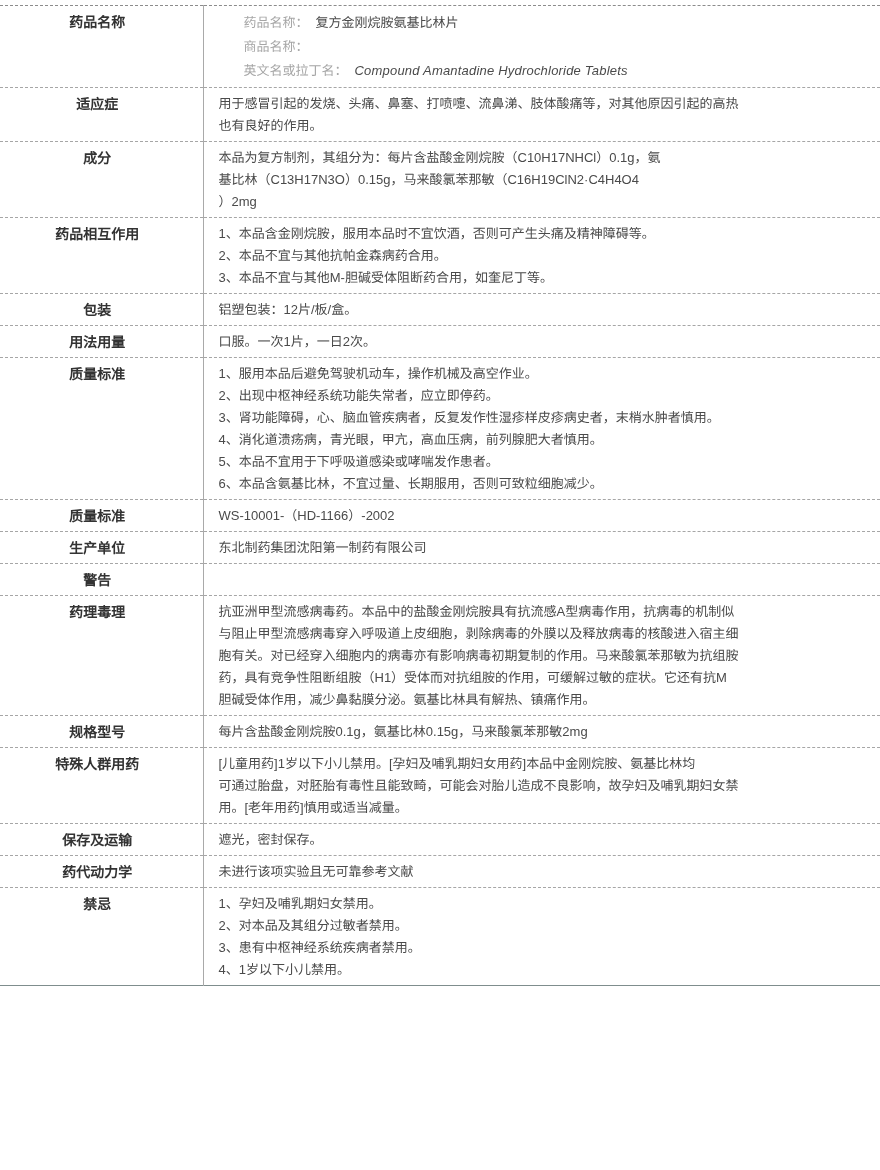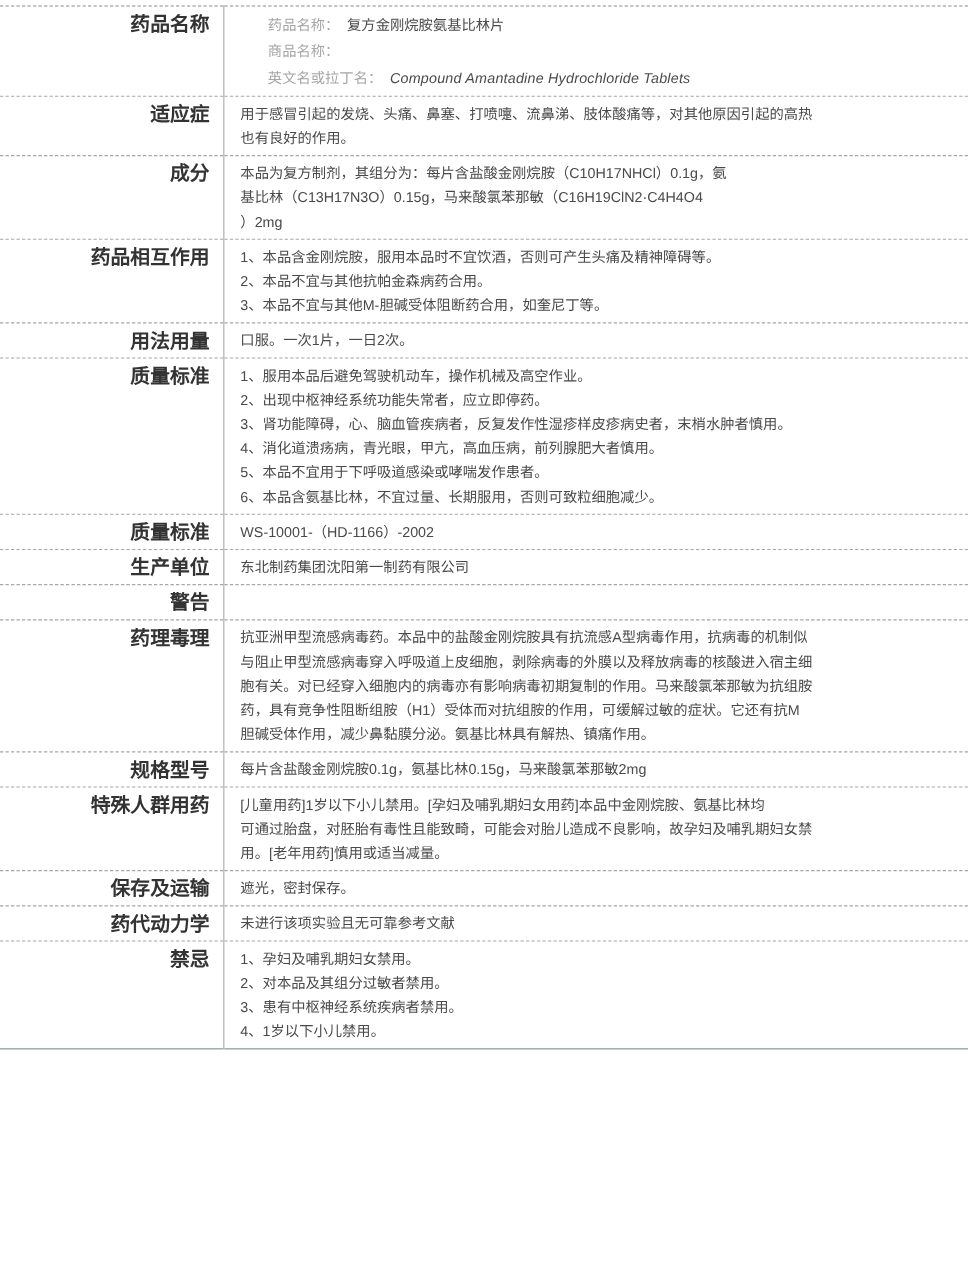--- a/index.html
+++ b/index.html
@@ -25,22 +25,21 @@
     border-bottom: 1px solid #7f8d8d;
   }
   table.drug-table col.c-label { width: 203px; }
   table.drug-table tr:not(:first-child) th,
   table.drug-table tr:not(:first-child) td {
     border-top: 1px dashed #a6a6a6;
   }
   th.row-label {
     border-right: 1px solid #a9a9a9;
     vertical-align: top;
-    text-align: right;
-    font-size: 18px;
+    font-size: 14px;
     font-weight: bold;
     color: #333333;
     line-height: 22px;
     padding: 5px 12px 4px 4px;
     white-space: nowrap;
   }
   td.row-content {
     vertical-align: top;
     font-size: 13px;
     color: #4a4a4a;
@@ -85,20 +84,26 @@
             <div class="line">基比林（C13H17N3O）0.15g，马来酸氯苯那敏（C16H19ClN2·C4H4O4</div>
             <div class="line">）2mg</div>
           </td>
         </tr>
         <tr>
           <th class="row-label">药品相互作用</th>
           <td class="row-content">
             <div class="line">1、本品含金刚烷胺，服用本品时不宜饮酒，否则可产生头痛及精神障碍等。</div>
             <div class="line">2、本品不宜与其他抗帕金森病药合用。</div>
             <div class="line">3、本品不宜与其他M-胆碱受体阻断药合用，如奎尼丁等。</div>
+          </td>
+        </tr>
+        <tr>
+          <th class="row-label">包装</th>
+          <td class="row-content">
+            <div class="line">铝塑包装：12片/板/盒。</div>
           </td>
         </tr>
         <tr>
           <th class="row-label">用法用量</th>
           <td class="row-content">
             <div class="line">口服。一次1片，一日2次。</div>
           </td>
         </tr>
         <tr>
           <th class="row-label">质量标准</th>

